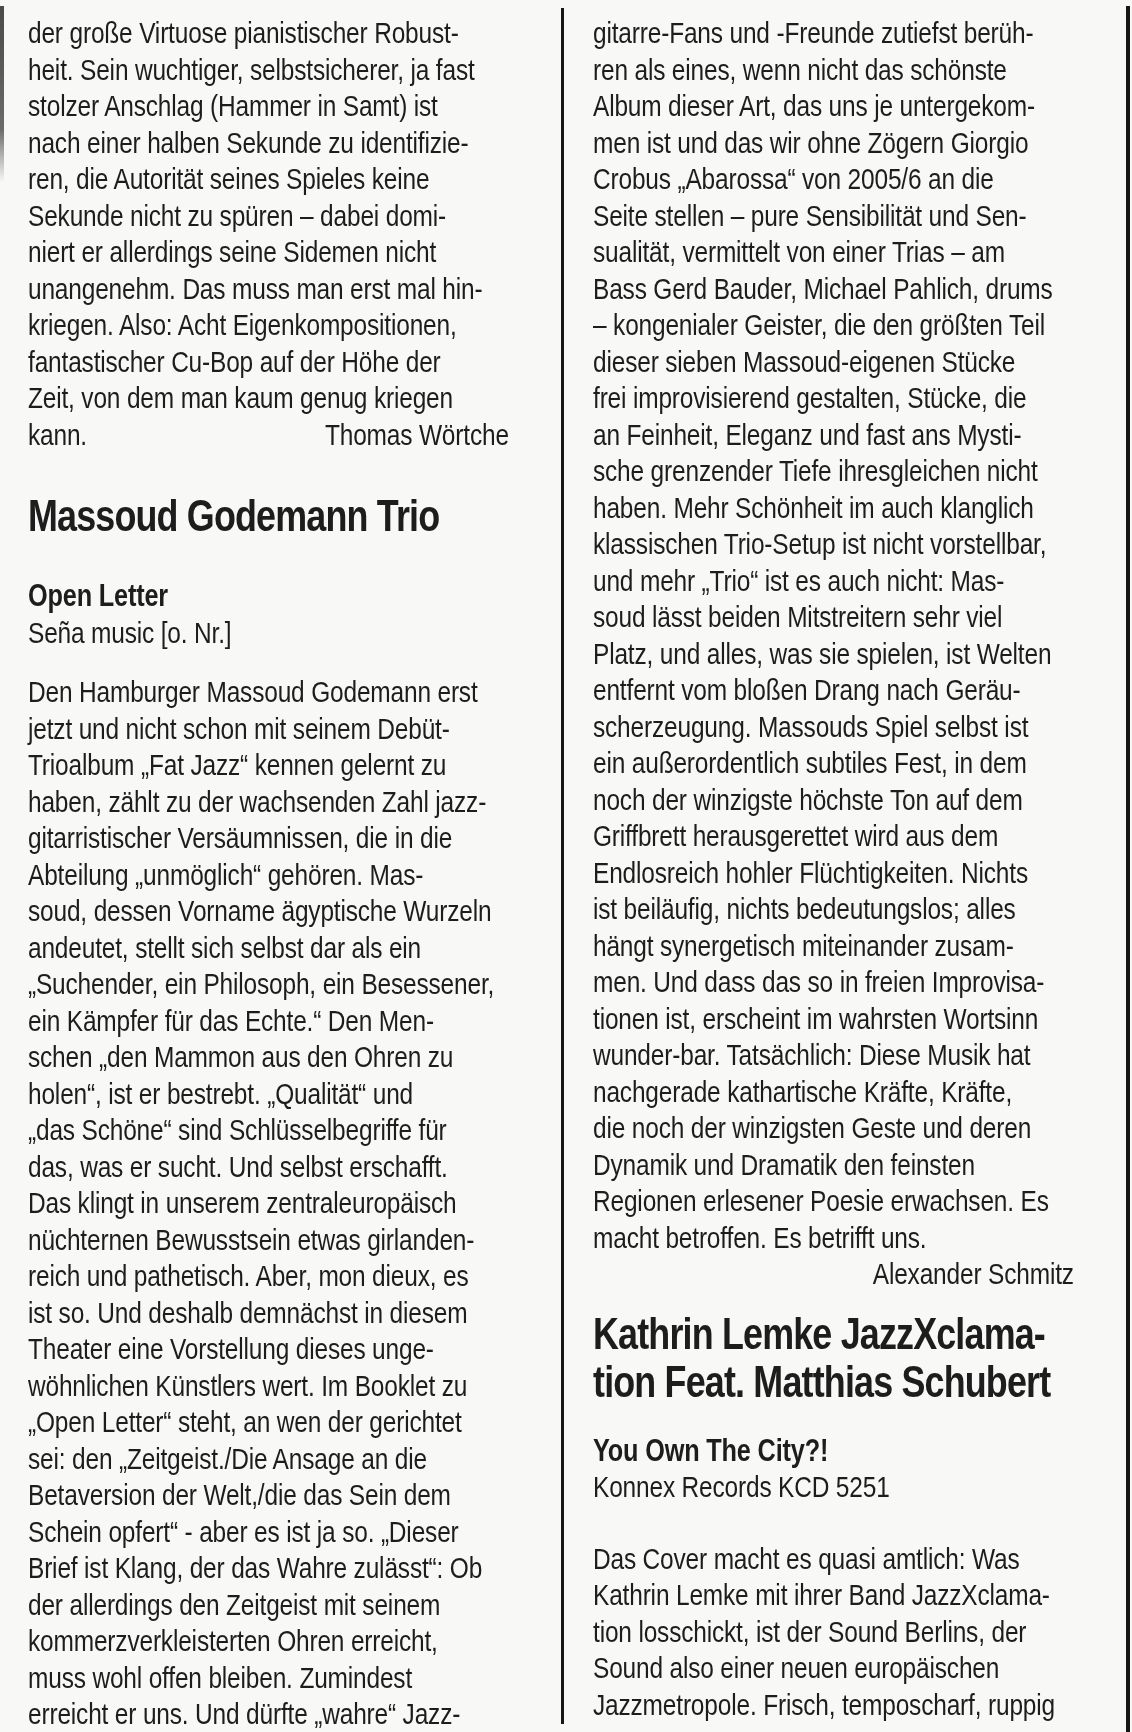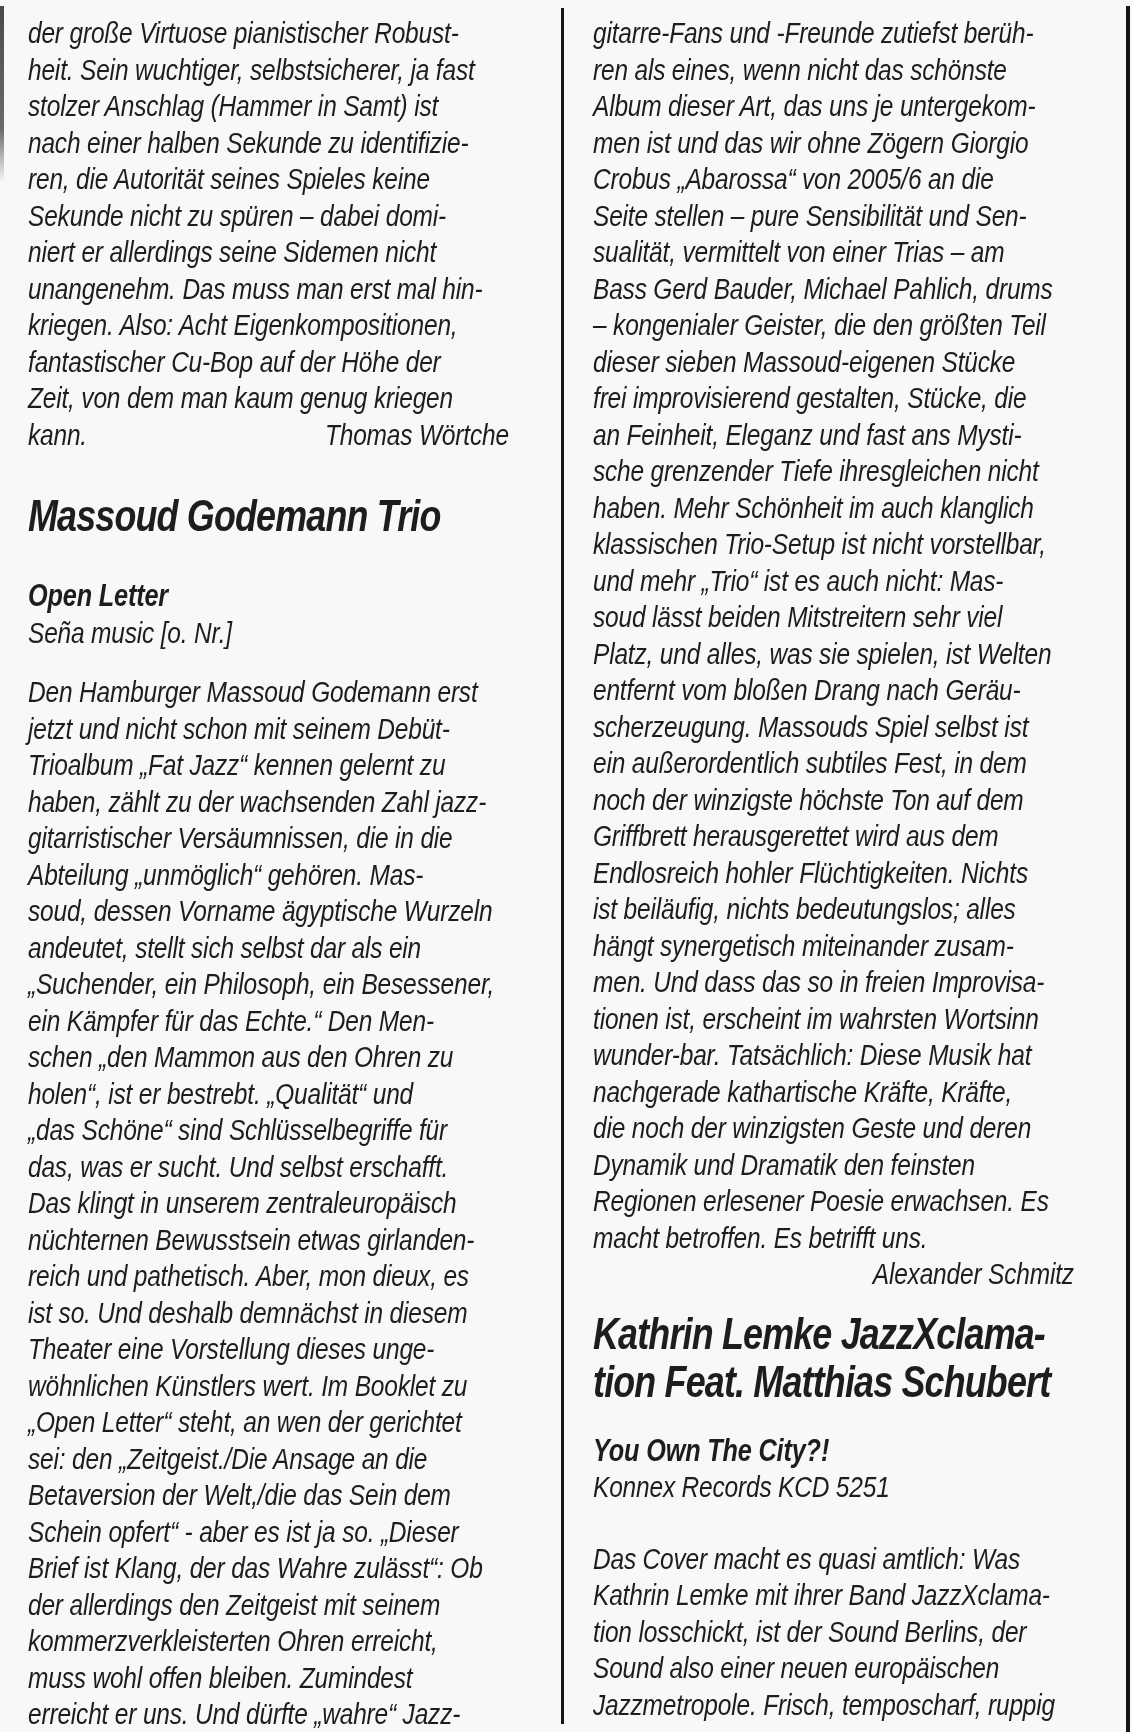--- a/index.html
+++ b/index.html
@@ -4,21 +4,20 @@
 <style>
   html, body { margin: 0; padding: 0; }
   .page {
     position: relative;
     width: 1132px;
     height: 1732px;
     background: #f8f8f6;
     overflow: hidden;
     font-family: "Liberation Sans", sans-serif;
     color: #1d1d1d;
-    font-style: italic;
   }
   .edge-mark {
     position: absolute;
     left: 0; top: 6px;
     width: 4px; height: 176px;
     background: linear-gradient(#4a4a4a, #6b6b6b 70%, rgba(110,110,110,0));
   }
   .divider {
     position: absolute;
     background: #161616;

